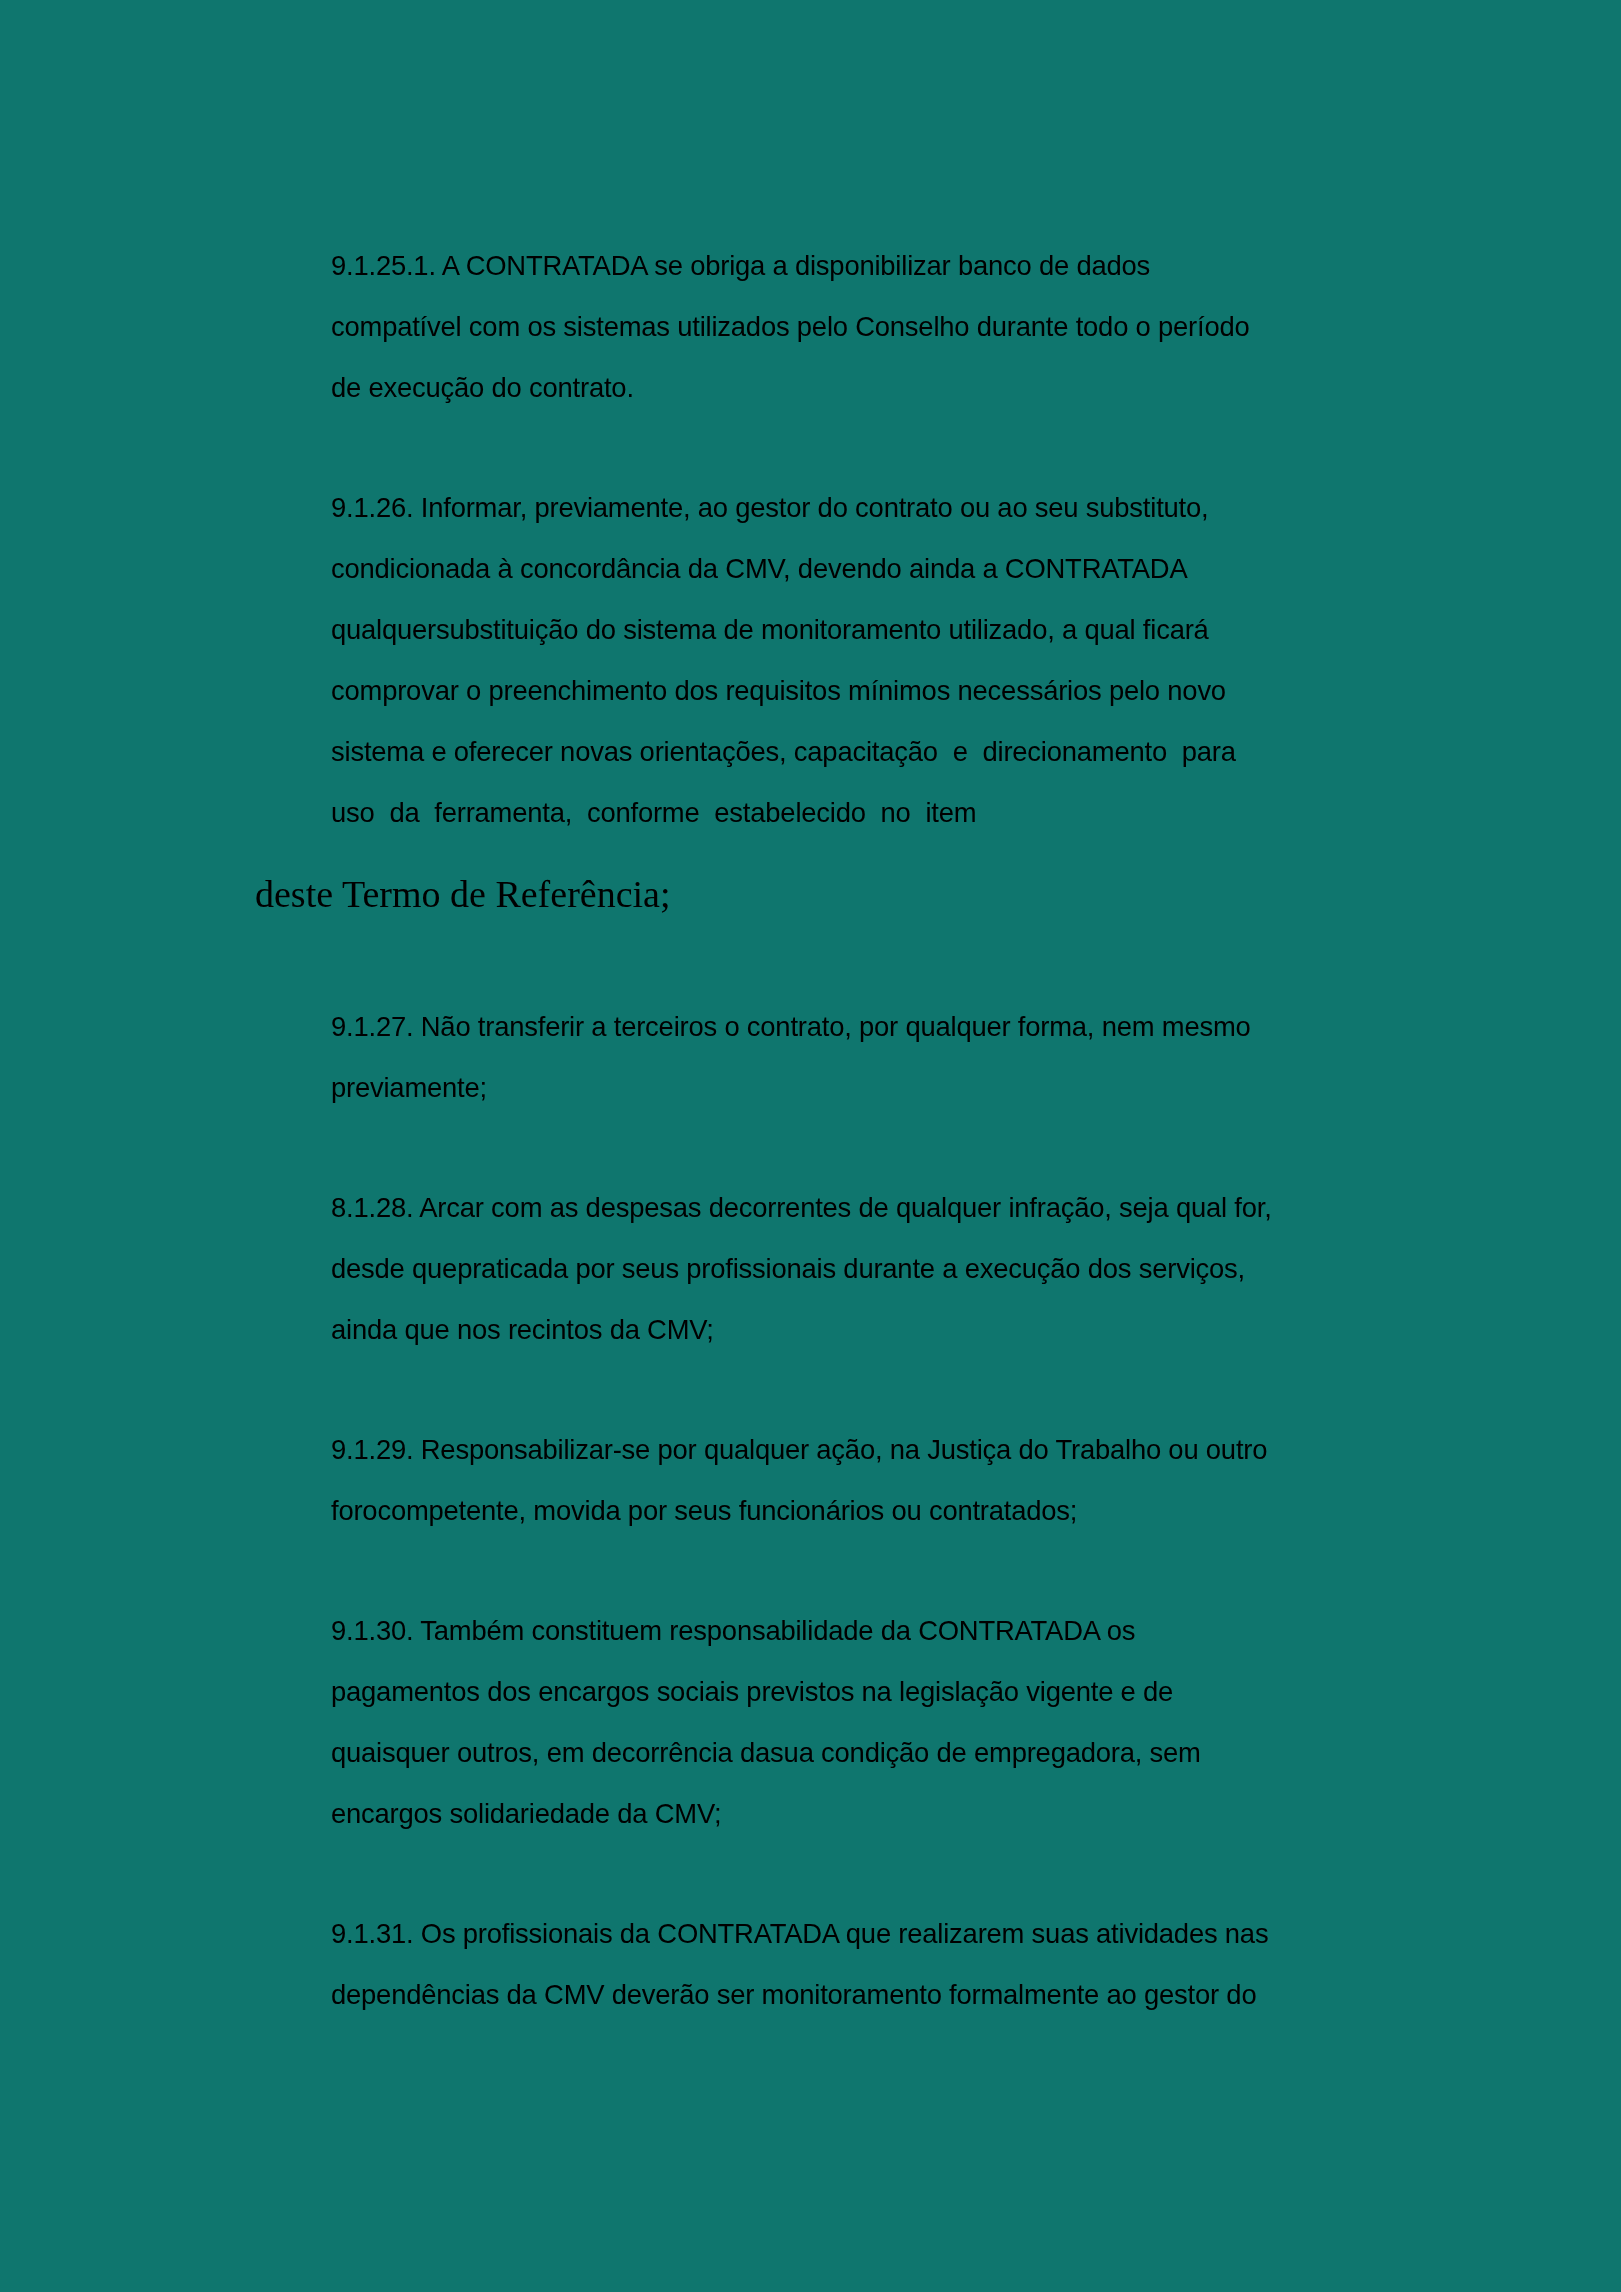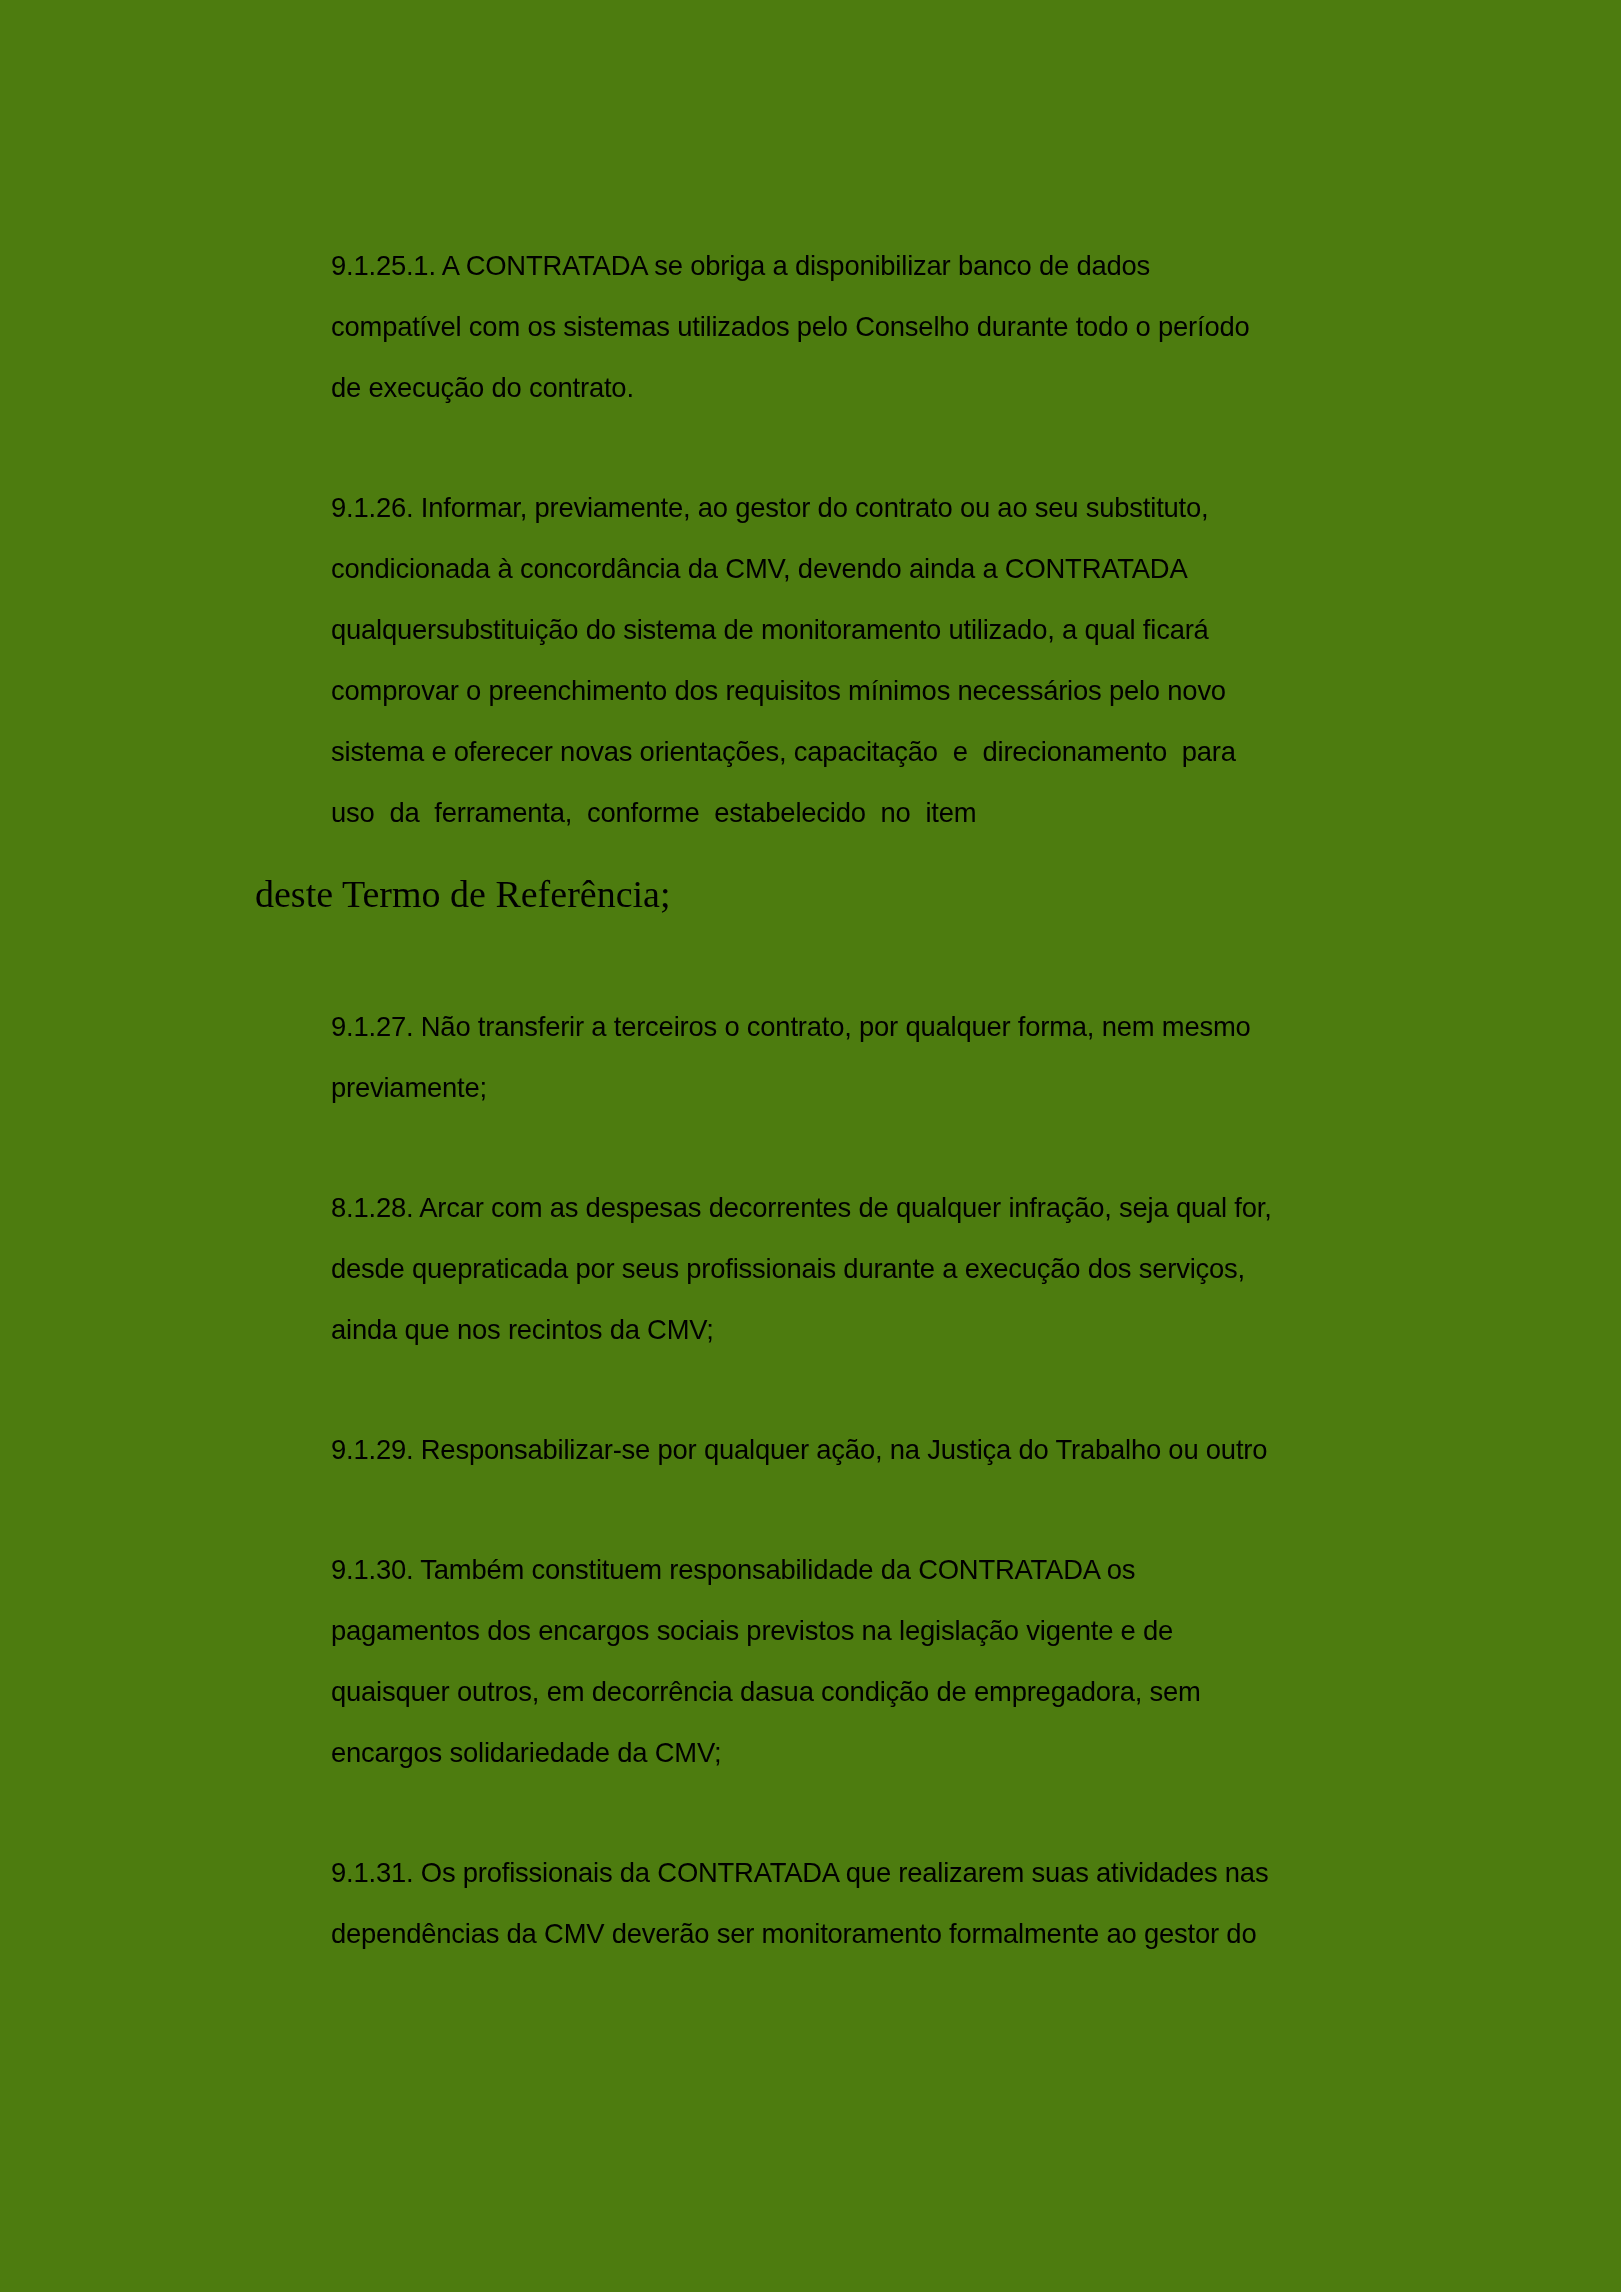--- a/index.html
+++ b/index.html
@@ -4,21 +4,21 @@
 <style>
   html, body {
     margin: 0;
     padding: 0;
     background: #ffffff;
   }
   .page {
     position: relative;
     width: 1621px;
     height: 2293px;
-    background: #4d7c0f;
+    background: #0f766e;
     overflow: hidden;
   }
   .content {
     position: absolute;
     left: 331px;
     top: 235px;
     width: 1019px;
   }
   .para {
     margin: 0 0 59px 0;
@@ -65,20 +65,21 @@
         <span class="line">9.1.27. Não transferir a terceiros o contrato, por qualquer forma, nem mesmo</span>
         <span class="line">previamente;</span>
       </p>
       <p class="para">
         <span class="line">8.1.28. Arcar com as despesas decorrentes de qualquer infração, seja qual for,</span>
         <span class="line">desde quepraticada por seus profissionais durante a execução dos serviços,</span>
         <span class="line">ainda que nos recintos da CMV;</span>
       </p>
       <p class="para">
         <span class="line">9.1.29. Responsabilizar-se por qualquer ação, na Justiça do Trabalho ou outro</span>
+        <span class="line">forocompetente, movida por seus funcionários ou contratados;</span>
       </p>
       <p class="para">
         <span class="line">9.1.30. Também constituem responsabilidade da CONTRATADA os</span>
         <span class="line">pagamentos dos encargos sociais previstos na legislação vigente e de</span>
         <span class="line">quaisquer outros, em decorrência dasua condição de empregadora, sem</span>
         <span class="line">encargos solidariedade da CMV;</span>
       </p>
       <p class="para">
         <span class="line">9.1.31. Os profissionais da CONTRATADA que realizarem suas atividades nas</span>
         <span class="line">dependências da CMV deverão ser monitoramento formalmente ao gestor do</span>

